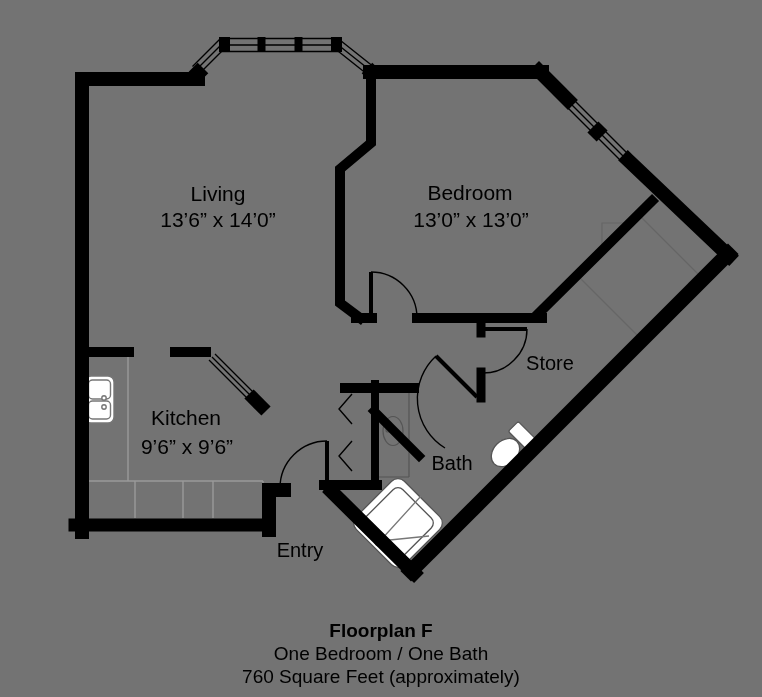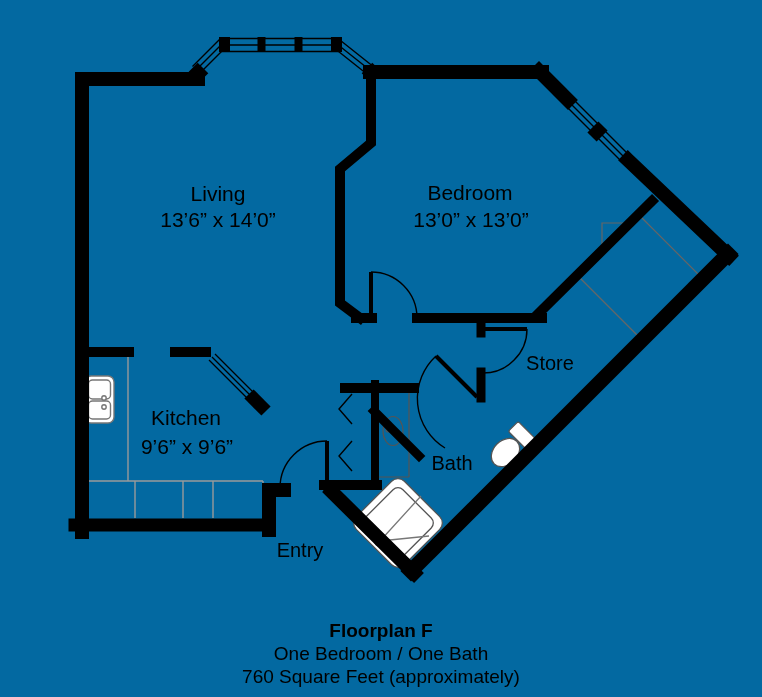--- a/index.html
+++ b/index.html
@@ -1,16 +1,16 @@
 <!DOCTYPE html>
 <html><head>
 <meta charset="utf-8">
 <style>
   html,body{margin:0;padding:0;background:#ffffff;}
-  .page{width:762px;height:697px;background:#0369a1;position:relative;overflow:hidden;
+  .page{width:762px;height:697px;background:#737373;position:relative;overflow:hidden;
         font-family:"Liberation Sans", sans-serif;text-align:right;}
   svg{display:block;}
   text{fill:#000000;}
   .room-label{font-size:21px;}
   .small-label{font-size:20px;}
   .cap-title{font-size:19px;font-weight:bold;}
   .cap-line{font-size:19px;}
 </style>
 </head>
 <body>

